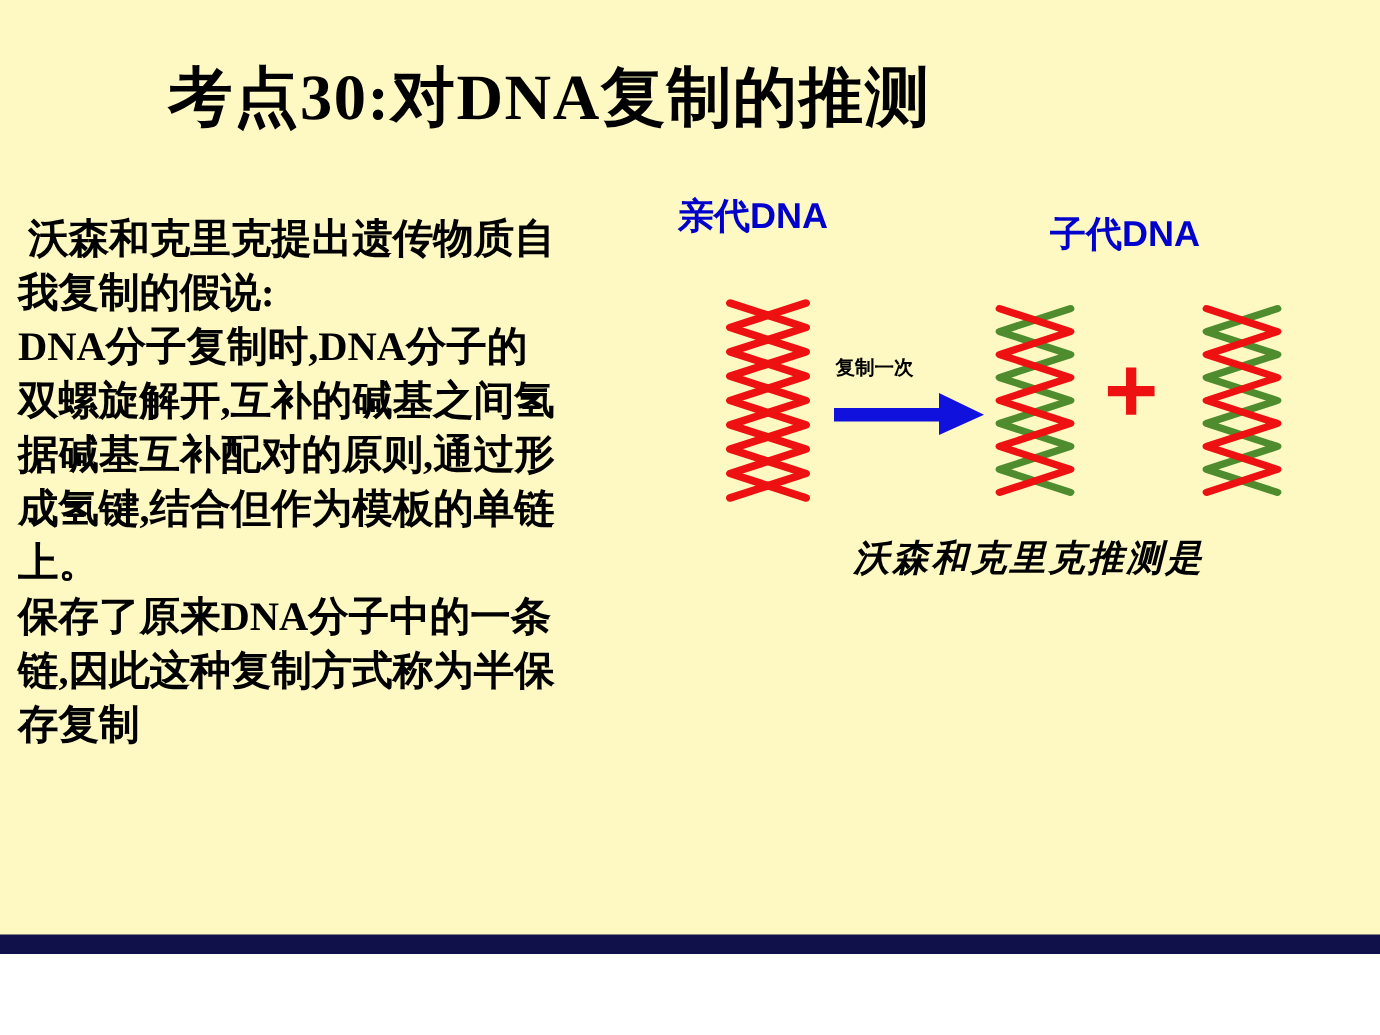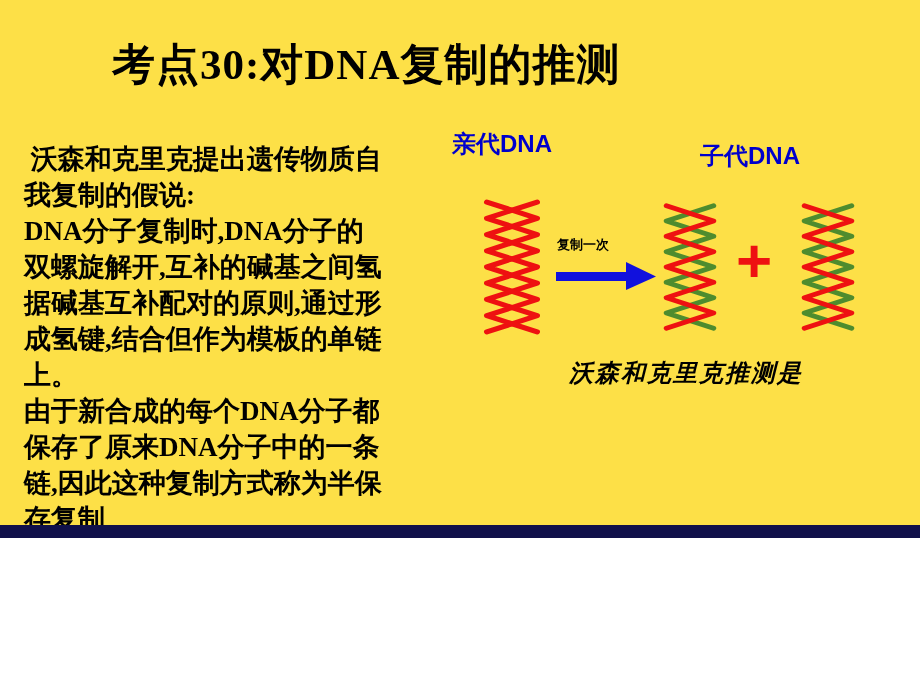--- a/index.html
+++ b/index.html
@@ -1,20 +1,20 @@
 <!DOCTYPE html>
 <html style="--blue: #0000cc; --blue-arrow: #1111dd; --red: #ee1111; --green: #4e8c2e; --bar: #10104a;"><head>
 <meta charset="utf-8">
 <style>
   html,body{margin:0;padding:0;background:#ffffff;}
-  .slide{position:relative;width:920px;height:538px;background:#fde047;overflow:hidden;
+  .slide{position:relative;width:920px;height:636px;background:#fef9c3;overflow:hidden;
     font-family:"Liberation Serif","DejaVu Serif",serif;color:#000;}
   .title{position:absolute;left:112px;top:36px;font-size:43px;font-weight:700;
     letter-spacing:1px;white-space:nowrap;}
-  .body-text{position:absolute;left:24px;top:141px;width:445px;}
+  .body-text{position:absolute;left:12px;top:141px;width:445px;}
   .body-line{font-size:27px;font-weight:700;line-height:36px;white-space:pre;}
   .dna-label{position:absolute;font-family:"Liberation Sans","DejaVu Sans",sans-serif;
     font-weight:700;font-size:24px;color:var(--blue);white-space:nowrap;}
   .label-parent{left:452px;top:128px;}
   .label-child{left:700px;top:140px;}
   .arrow-label{position:absolute;left:557px;top:236px;font-size:13px;font-weight:700;white-space:nowrap;}
   .helix{position:absolute;}
   .helix svg{display:block;width:100%;height:100%;}
   .helix path{fill:none;stroke-width:5;stroke-linejoin:round;stroke-linecap:round;}
   .stroke-red{stroke:var(--red);}
@@ -39,21 +39,20 @@
   <div class="title">考点30:对DNA复制的推测</div>
 
   <div class="body-text">
       <div class="body-line"> 沃森和克里克提出遗传物质自</div>
       <div class="body-line">我复制的假说:</div>
       <div class="body-line">DNA分子复制时,DNA分子的</div>
       <div class="body-line">双螺旋解开,互补的碱基之间氢</div>
       <div class="body-line">据碱基互补配对的原则,通过形</div>
       <div class="body-line">成氢键,结合但作为模板的单链</div>
       <div class="body-line">上。</div>
-      <div class="body-line">由于新合成的每个DNA分子都</div>
       <div class="body-line">保存了原来DNA分子中的一条</div>
       <div class="body-line">链,因此这种复制方式称为半保</div>
       <div class="body-line">存复制</div>
     </div>
 
   <div class="dna-label label-parent">亲代DNA</div>
 
   <div class="dna-label label-child">子代DNA</div>
 
   <div class="helix helix-parent">

